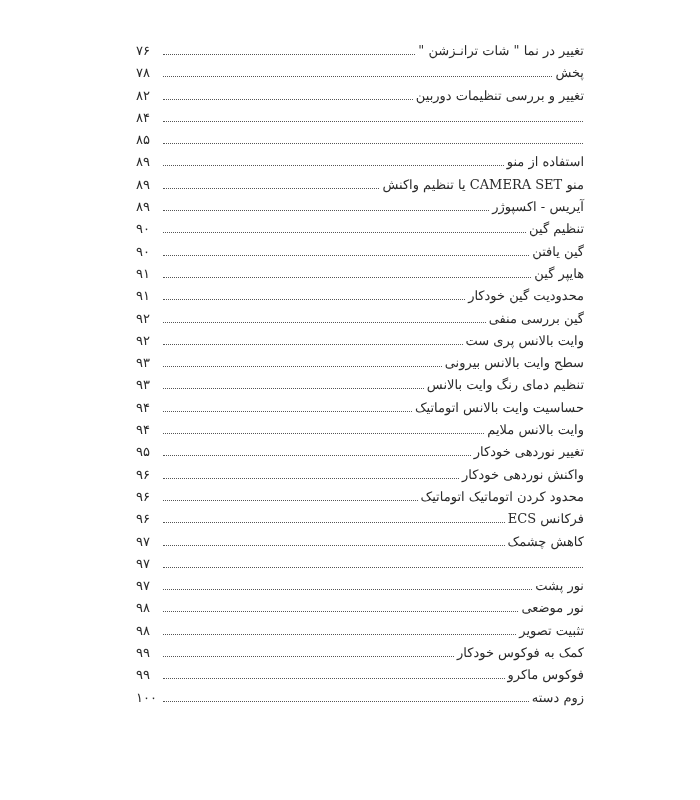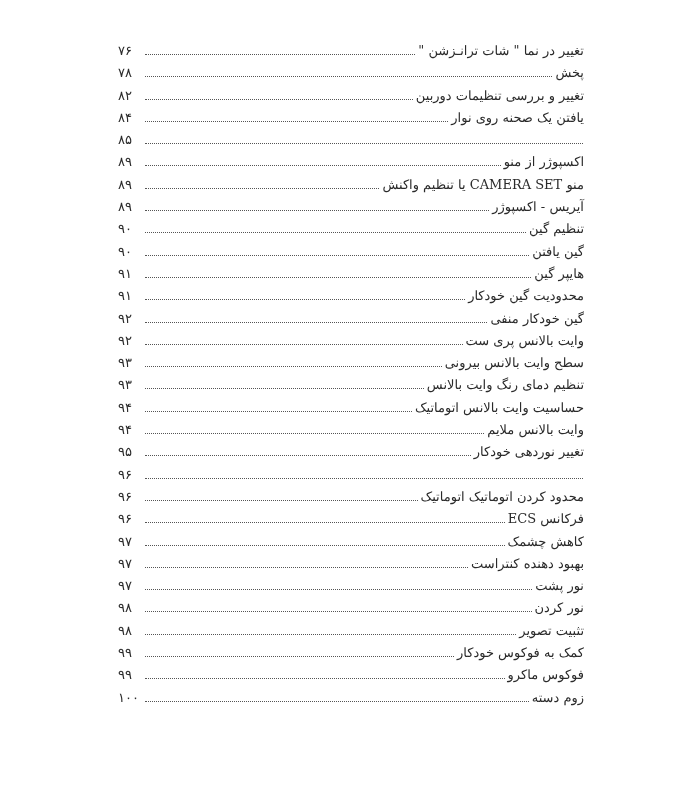--- a/index.html
+++ b/index.html
@@ -18,21 +18,21 @@
     height: 22.3px; line-height: 22.3px;
     font-size: 13px;
   }
   .title { white-space: nowrap; padding-left: 2px; }
   .leader {
     flex: 1; overflow: hidden; white-space: nowrap;
     border-bottom: 1.5px dotted #555;
     margin: 0 1px 5px 3px;
     height: 1px;
   }
-  .page { white-space: nowrap; min-width: 24px; text-align: left; direction: ltr; }
+  .page { white-space: nowrap; min-width: 24px; text-align: left; direction: ltr; margin-left: 18px; }
 </style>
 </head>
 <body>
 
 <div class="toc">
   <div class="row">
       <span class="title">تغییر در نما " شات ترانـزشن "</span>
       <span class="leader"></span>
       <span class="page">۷۶</span>
     </div>
@@ -40,30 +40,29 @@
       <span class="title">پخش</span>
       <span class="leader"></span>
       <span class="page">۷۸</span>
     </div>
   <div class="row">
       <span class="title">تغییر و بررسی تنظیمات دوربین</span>
       <span class="leader"></span>
       <span class="page">۸۲</span>
     </div>
   <div class="row">
-      <span class="title">یافتن یک صحنه روی نوار</span>
       <span class="leader"></span>
       <span class="page">۸۴</span>
     </div>
   <div class="row">
       <span class="leader"></span>
       <span class="page">۸۵</span>
     </div>
   <div class="row">
-      <span class="title">اکسپوژر از منو</span>
+      <span class="title">استفاده از منو</span>
       <span class="leader"></span>
       <span class="page">۸۹</span>
     </div>
   <div class="row">
       <span class="title">منو CAMERA SET یا تنظیم واکنش</span>
       <span class="leader"></span>
       <span class="page">۸۹</span>
     </div>
   <div class="row">
       <span class="title">آیریس - اکسپوژر</span>
@@ -84,21 +83,21 @@
       <span class="title">هایپر گین</span>
       <span class="leader"></span>
       <span class="page">۹۱</span>
     </div>
   <div class="row">
       <span class="title">محدودیت گین خودکار</span>
       <span class="leader"></span>
       <span class="page">۹۱</span>
     </div>
   <div class="row">
-      <span class="title">گین خودکار منفی</span>
+      <span class="title">گین بررسی منفی</span>
       <span class="leader"></span>
       <span class="page">۹۲</span>
     </div>
   <div class="row">
       <span class="title">وایت بالانس پری ست</span>
       <span class="leader"></span>
       <span class="page">۹۲</span>
     </div>
   <div class="row">
       <span class="title">سطح وایت بالانس بیرونی</span>
@@ -119,50 +118,50 @@
       <span class="title">وایت بالانس ملایم</span>
       <span class="leader"></span>
       <span class="page">۹۴</span>
     </div>
   <div class="row">
       <span class="title">تغییر نوردهی خودکار</span>
       <span class="leader"></span>
       <span class="page">۹۵</span>
     </div>
   <div class="row">
+      <span class="title">واکنش نوردهی خودکار</span>
       <span class="leader"></span>
       <span class="page">۹۶</span>
     </div>
   <div class="row">
       <span class="title">محدود کردن اتوماتیک اتوماتیک</span>
       <span class="leader"></span>
       <span class="page">۹۶</span>
     </div>
   <div class="row">
       <span class="title">فرکانس ECS</span>
       <span class="leader"></span>
       <span class="page">۹۶</span>
     </div>
   <div class="row">
       <span class="title">کاهش چشمک</span>
       <span class="leader"></span>
       <span class="page">۹۷</span>
     </div>
   <div class="row">
-      <span class="title">بهبود دهنده کنتراست</span>
       <span class="leader"></span>
       <span class="page">۹۷</span>
     </div>
   <div class="row">
       <span class="title">نور پشت</span>
       <span class="leader"></span>
       <span class="page">۹۷</span>
     </div>
   <div class="row">
-      <span class="title">نور کردن</span>
+      <span class="title">نور موضعی</span>
       <span class="leader"></span>
       <span class="page">۹۸</span>
     </div>
   <div class="row">
       <span class="title">تثبیت تصویر</span>
       <span class="leader"></span>
       <span class="page">۹۸</span>
     </div>
   <div class="row">
       <span class="title">کمک به فوکوس خودکار</span>

